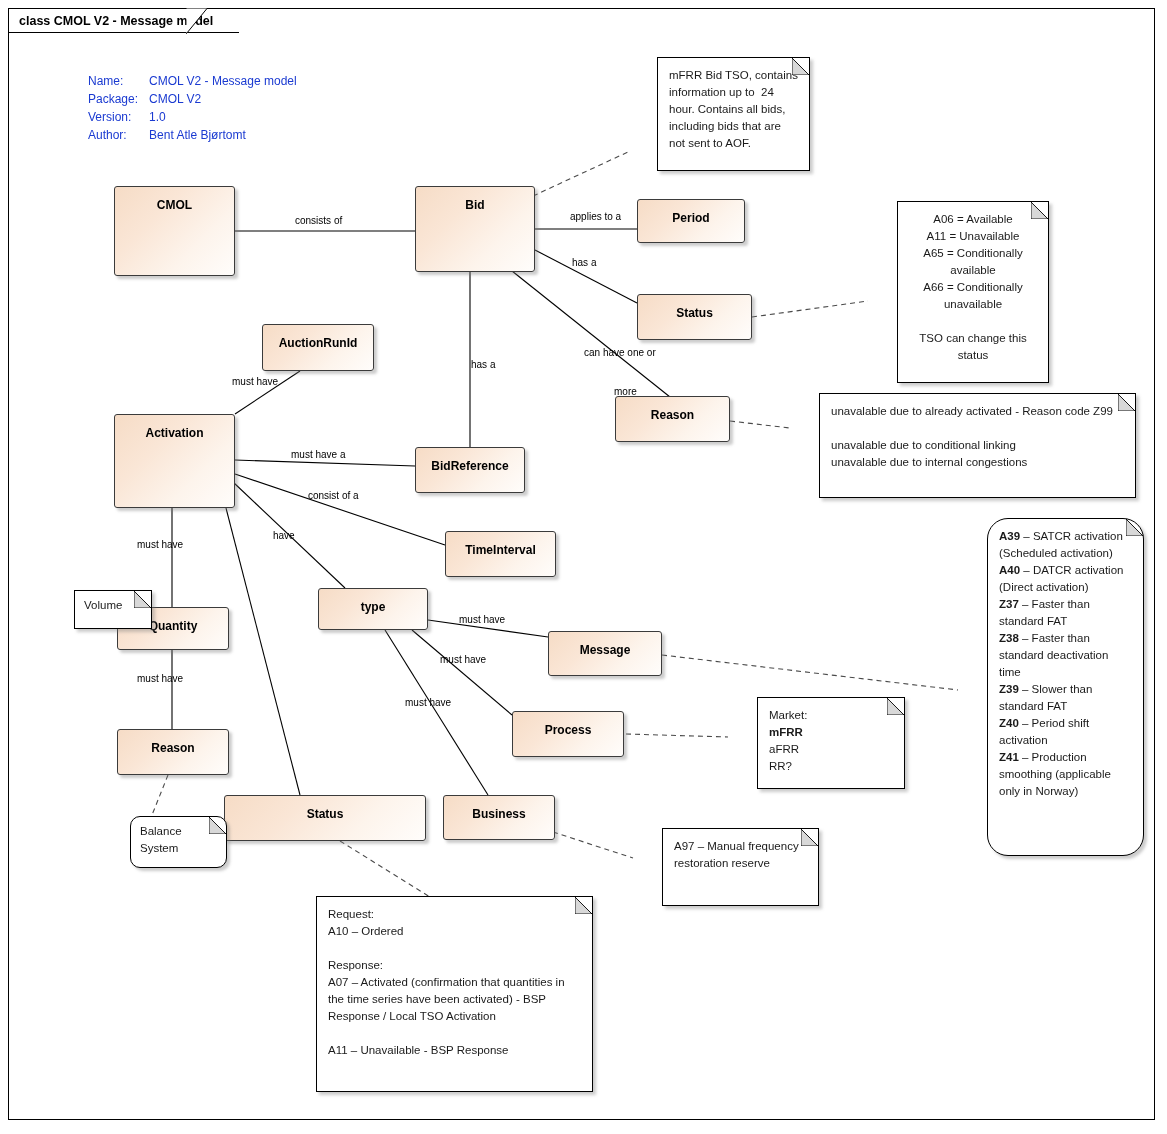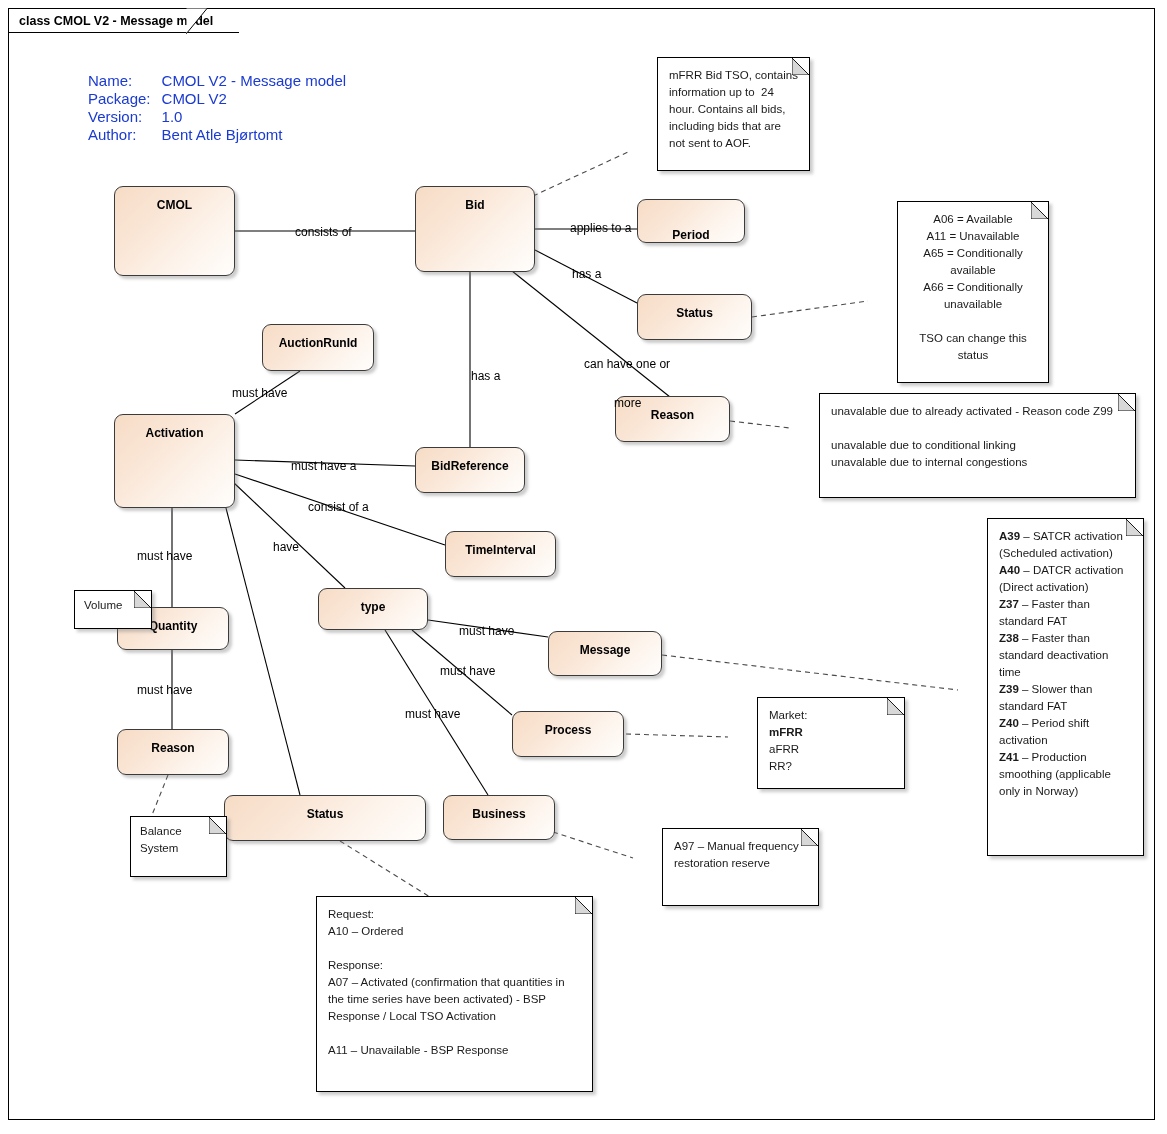--- a/index.html
+++ b/index.html
@@ -55,21 +55,21 @@
     left: 186px;
     width: 22px;
     height: 26px;
     z-index: 6;
   }
   
   #meta {
     position: absolute;
     left: 88px;
     top: 72px;
-    font-size: 15px;
+    font-size: 12px;
     color: #1a3ad1;
     line-height: 18px;
     z-index: 4;
   }
   #meta table { border-collapse: collapse; }
   #meta td { padding: 0 0 0 0; vertical-align: top; white-space: nowrap; color: #1a3ad1; }
   #meta td.k { padding-right: 11px; }
 
   
   #links {
@@ -79,21 +79,21 @@
     height: 1134px;
     z-index: 1;
     pointer-events: none;
   }
 
   
   .cls {
     position: absolute;
     box-sizing: border-box;
     border: 1px solid #3b3b3b;
-    border-radius: 9px;
+    border-radius: 3px;
     background: linear-gradient(135deg, #f6dcc6 0%, #fae6d6 34%, #fdf4ec 68%, #fffdfb 100%);
     box-shadow: 3px 3px 3px rgba(120,120,120,0.38);
     color: #000000;
     font-size: 12px;
     font-weight: bold;
     display: flex;
     justify-content: center;
     z-index: 3;
   }
   .cls > span {
@@ -126,27 +126,26 @@
     right: 0;
     width: 17px;
     height: 17px;
   }
   .note.small .body { padding: 6px 9px; }
   .note b { font-weight: bold; }
 
   
   .elabel {
     position: absolute;
-    font-size: 12px;
+    font-size: 10px;
     color: #000000;
     background: transparent;
     white-space: nowrap;
     z-index: 4;
     line-height: 14px;
-    margin-top: 11px;
   }
 </style>
 </head>
 <body>
 
 <div id="canvas">
 
   <div id="frame"></div>
 
   <div id="title-tab">
@@ -236,21 +235,21 @@
   </svg>
 
   <div class="cls" style="left:114px; top:186px; width:121px; height:90px;">
     <span>CMOL</span>
   </div>
 
   <div class="cls" style="left:415px; top:186px; width:120px; height:86px;">
     <span>Bid</span>
   </div>
 
-  <div class="cls" style="left:637px; top:199px; width:108px; height:44px;align-items:flex-end;">
+  <div class="cls" style="left:637px; top:199px; width:108px; height:44px;">
     <span>Period</span>
   </div>
 
   <div class="cls" style="left:637px; top:294px; width:115px; height:46px;">
     <span>Status</span>
   </div>
 
   <div class="cls" style="left:615px; top:396px; width:115px; height:46px;">
     <span>Reason</span>
   </div>
@@ -321,21 +320,21 @@
   <div class="note" style="left:790px; top:393px; width:317px; height:105px;">
     <svg class="fold" viewBox="0 0 17 17">
       <path d="M0,0 L17,17 L0,17 Z" fill="#d8d8d8" stroke="#000000" stroke-width="0.9"></path>
     </svg>
     <div class="body">unavalable due to already activated - Reason code Z99
 
 unavalable due to conditional linking
 unavalable due to internal congestions</div>
   </div>
 
-  <div class="note" style="left:958px; top:518px; width:157px; height:338px;">
+  <div class="note" style="left:958px; top:518px; width:157px; height:338px;border-radius:21px;">
     <svg class="fold" viewBox="0 0 17 17">
       <path d="M0,0 L17,17 L0,17 Z" fill="#d8d8d8" stroke="#000000" stroke-width="0.9"></path>
     </svg>
     <div class="body"><div><b>A39</b> – SATCR activation (Scheduled activation)</div><div><b>A40</b> – DATCR activation (Direct activation)</div><div><b>Z37</b> – Faster than standard FAT</div><div><b>Z38</b> – Faster than standard deactivation time</div><div><b>Z39</b> – Slower than standard FAT</div><div><b>Z40</b> – Period shift activation</div><div><b>Z41</b> – Production smoothing (applicable only in Norway)</div></div>
   </div>
 
   <div class="note" style="left:728px; top:697px; width:148px; height:92px;">
     <svg class="fold" viewBox="0 0 17 17">
       <path d="M0,0 L17,17 L0,17 Z" fill="#d8d8d8" stroke="#000000" stroke-width="0.9"></path>
     </svg>
@@ -362,21 +361,21 @@
 A11 – Unavailable - BSP Response</div>
   </div>
 
   <div class="note small" style="left:45px; top:590px; width:78px; height:39px;">
     <svg class="fold" viewBox="0 0 17 17">
       <path d="M0,0 L17,17 L0,17 Z" fill="#d8d8d8" stroke="#000000" stroke-width="0.9"></path>
     </svg>
     <div class="body">Volume</div>
   </div>
 
-  <div class="note small" style="left:101px; top:816px; width:97px; height:61px;">
+  <div class="note small" style="left:101px; top:816px; width:97px; height:52px;border-radius:10px;">
     <svg class="fold" viewBox="0 0 17 17">
       <path d="M0,0 L17,17 L0,17 Z" fill="#d8d8d8" stroke="#000000" stroke-width="0.9"></path>
     </svg>
     <div class="body">Balance
 System</div>
   </div>
 
   <div class="elabel" style="left:295px; top:214px;">consists of</div>
   <div class="elabel" style="left:570px; top:210px;">applies to a</div>
   <div class="elabel" style="left:572px; top:256px;">has a</div>

